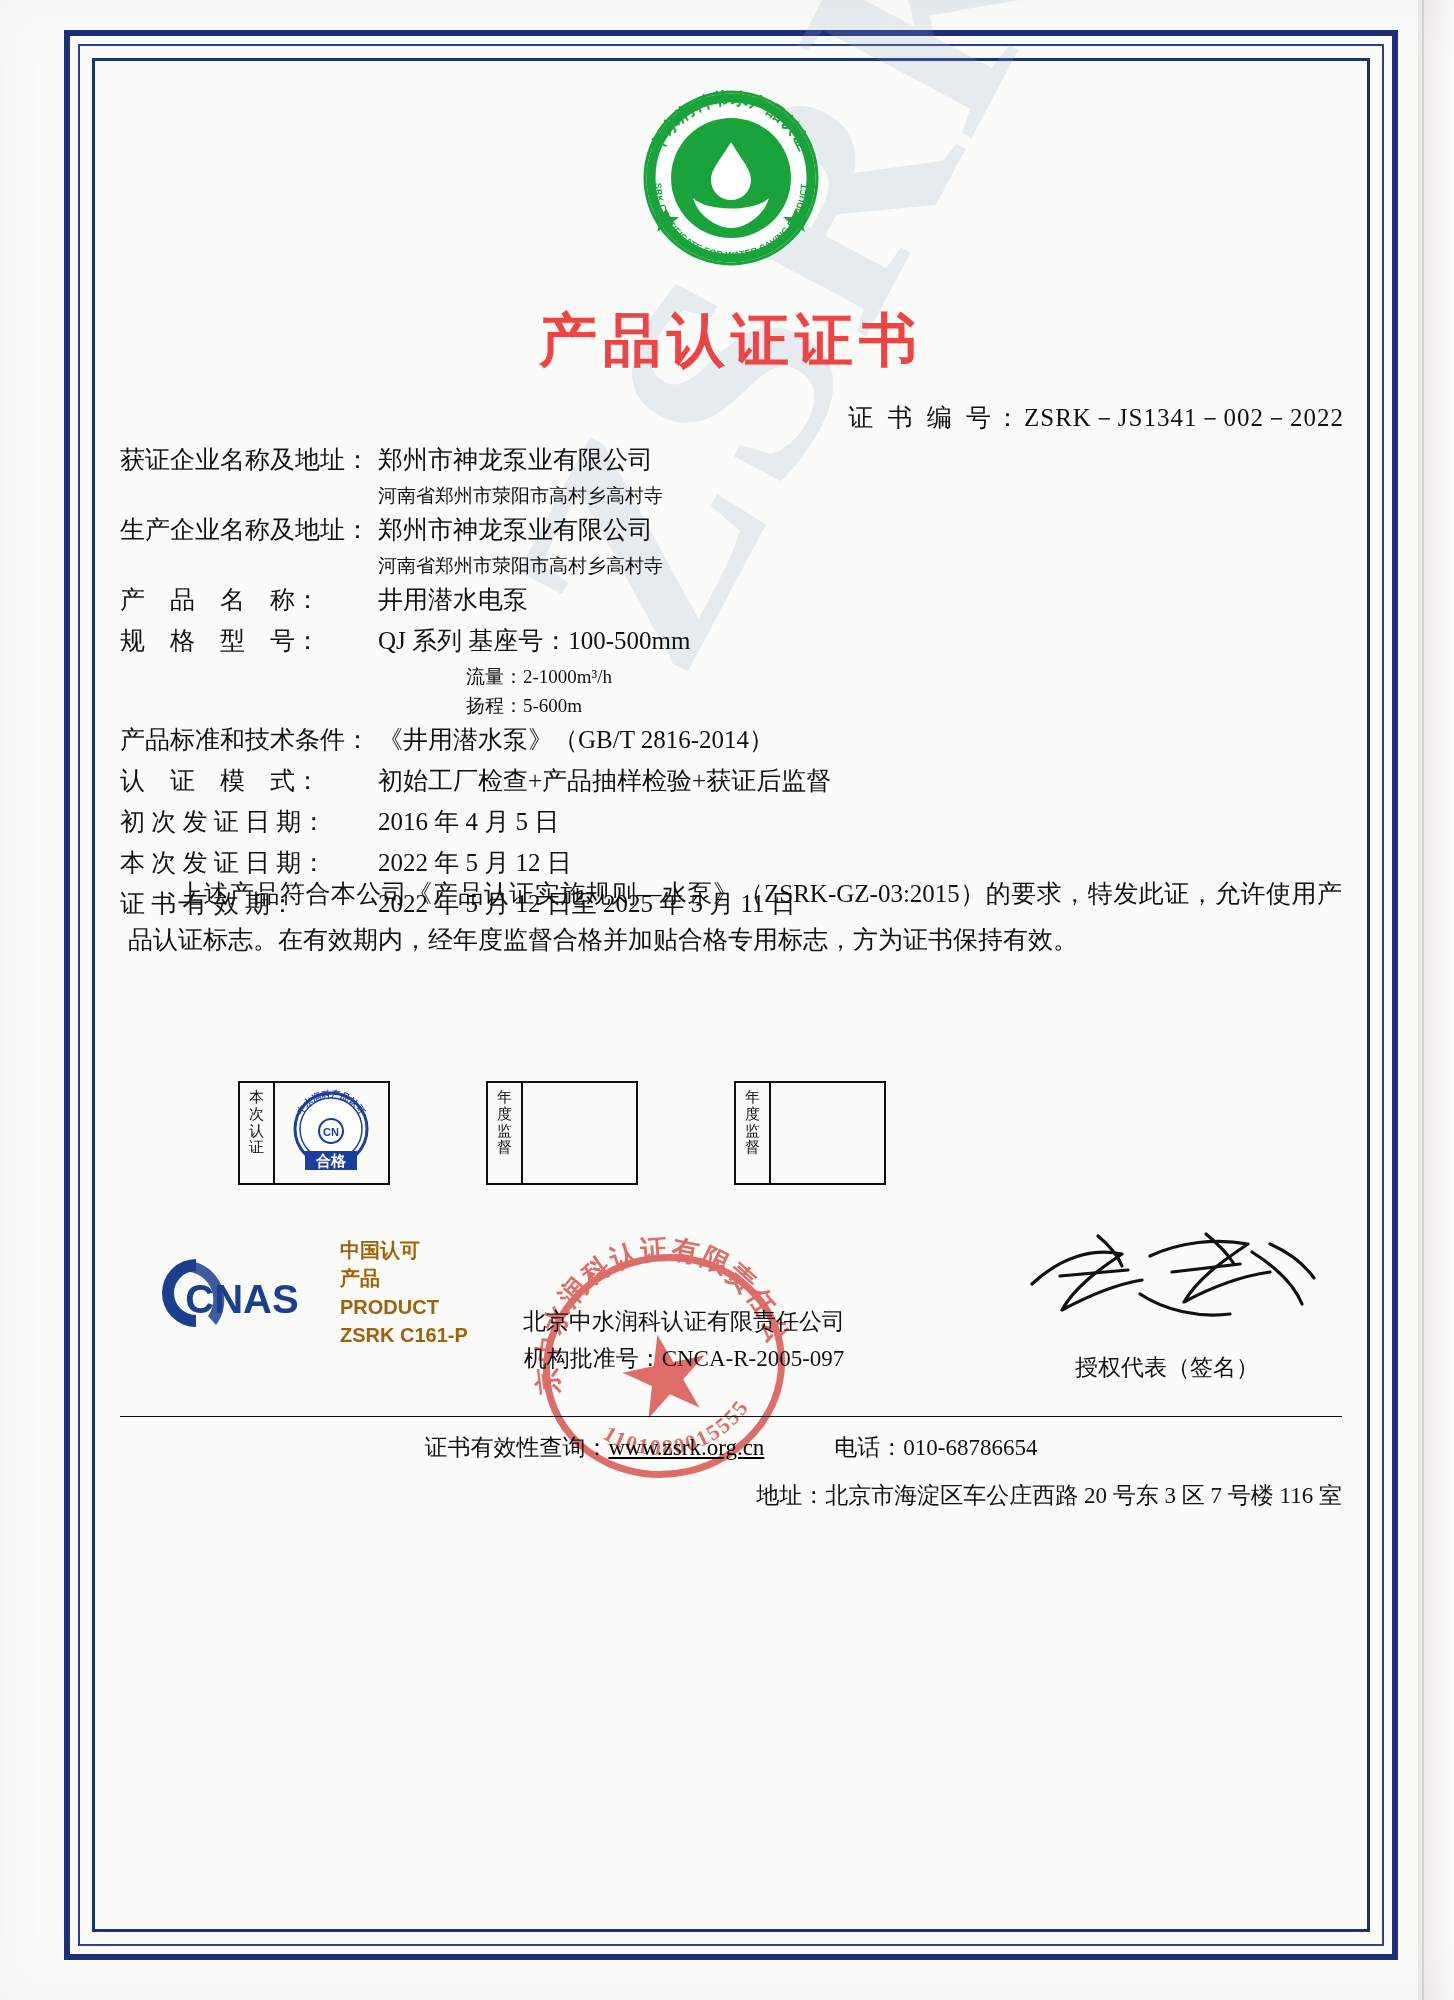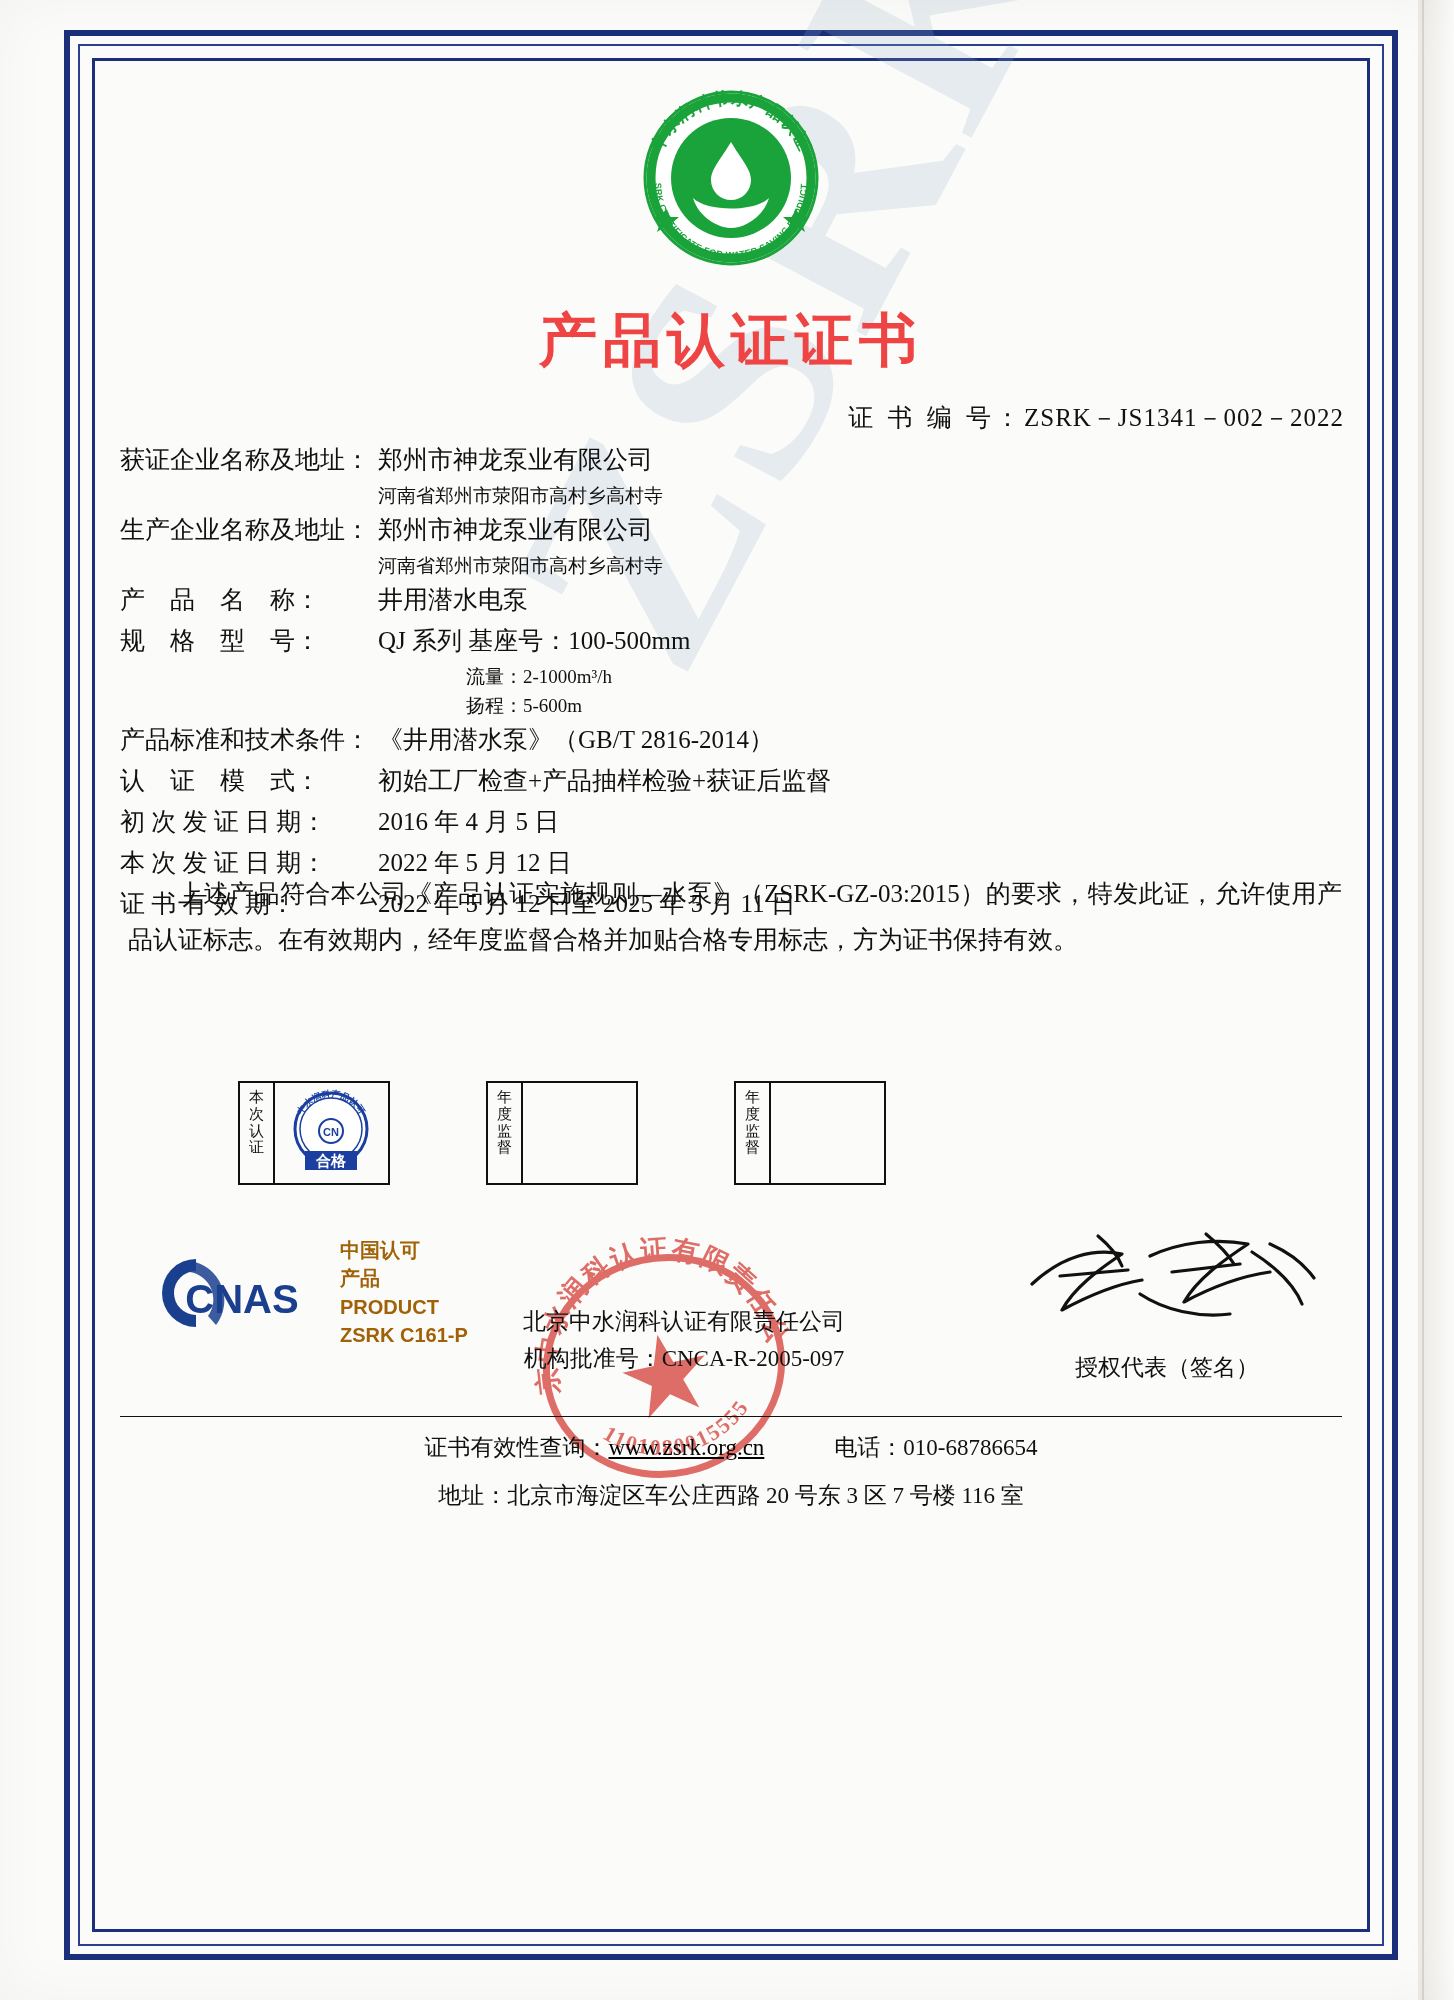--- a/index.html
+++ b/index.html
@@ -167,21 +167,21 @@
     border-top:1.5px solid #111;
   }
   .footer1{
     position:absolute;top:1356px;left:10px;right:10px;
     font-size:23px;
     display:flex;justify-content:center;gap:70px;
   }
   .footer1 a{color:#000000;text-decoration:underline;}
   .footer2{
     position:absolute;top:1404px;left:10px;right:10px;
-    font-size:23px;text-align:center;
+    font-size:23px;text-align:right;
   }
 </style>
 </head>
 <body>
 
 <div class="page">
 
   <div class="right-strip"></div>
   <div class="right-line"></div>
 

